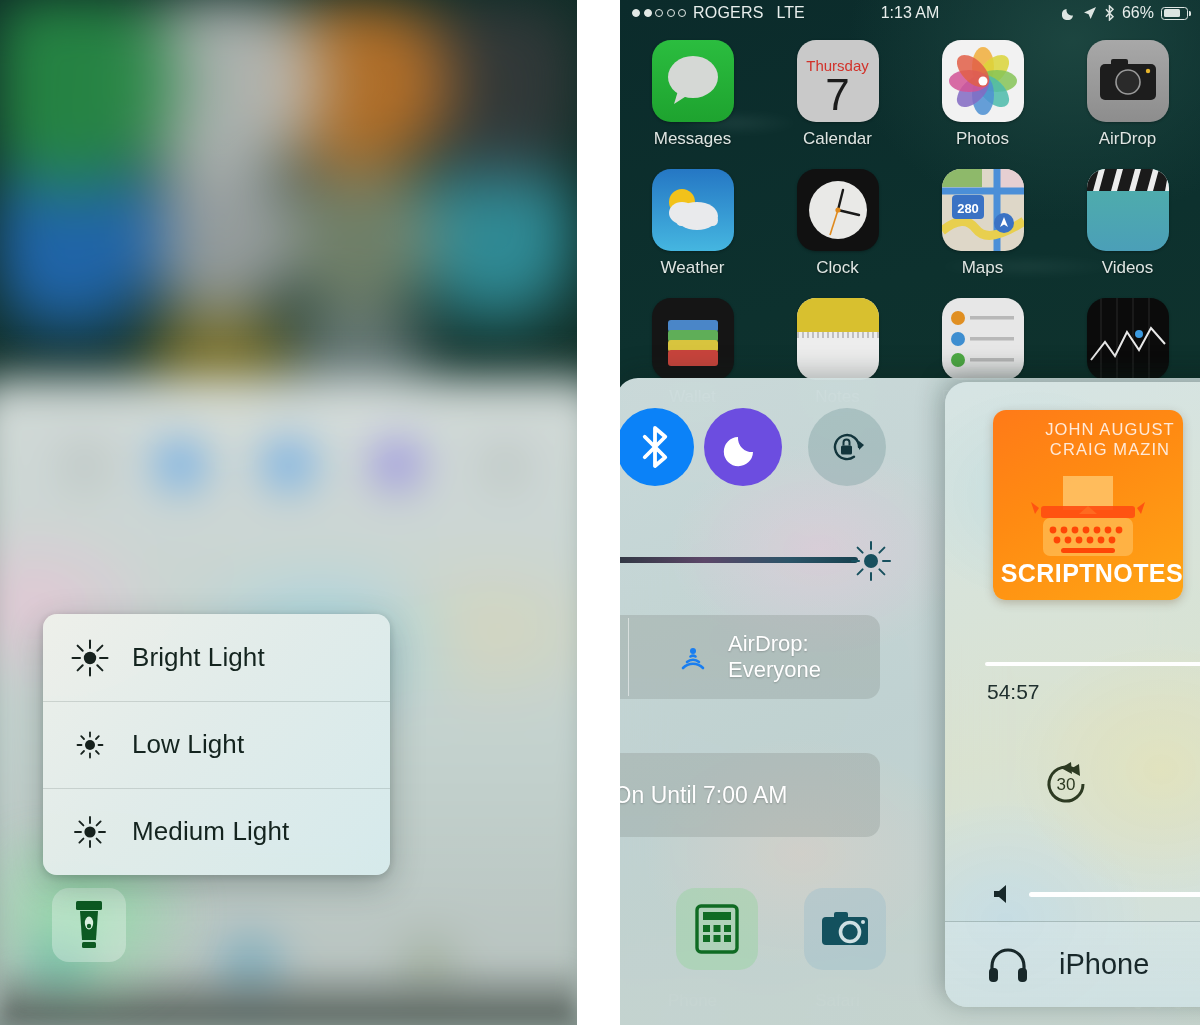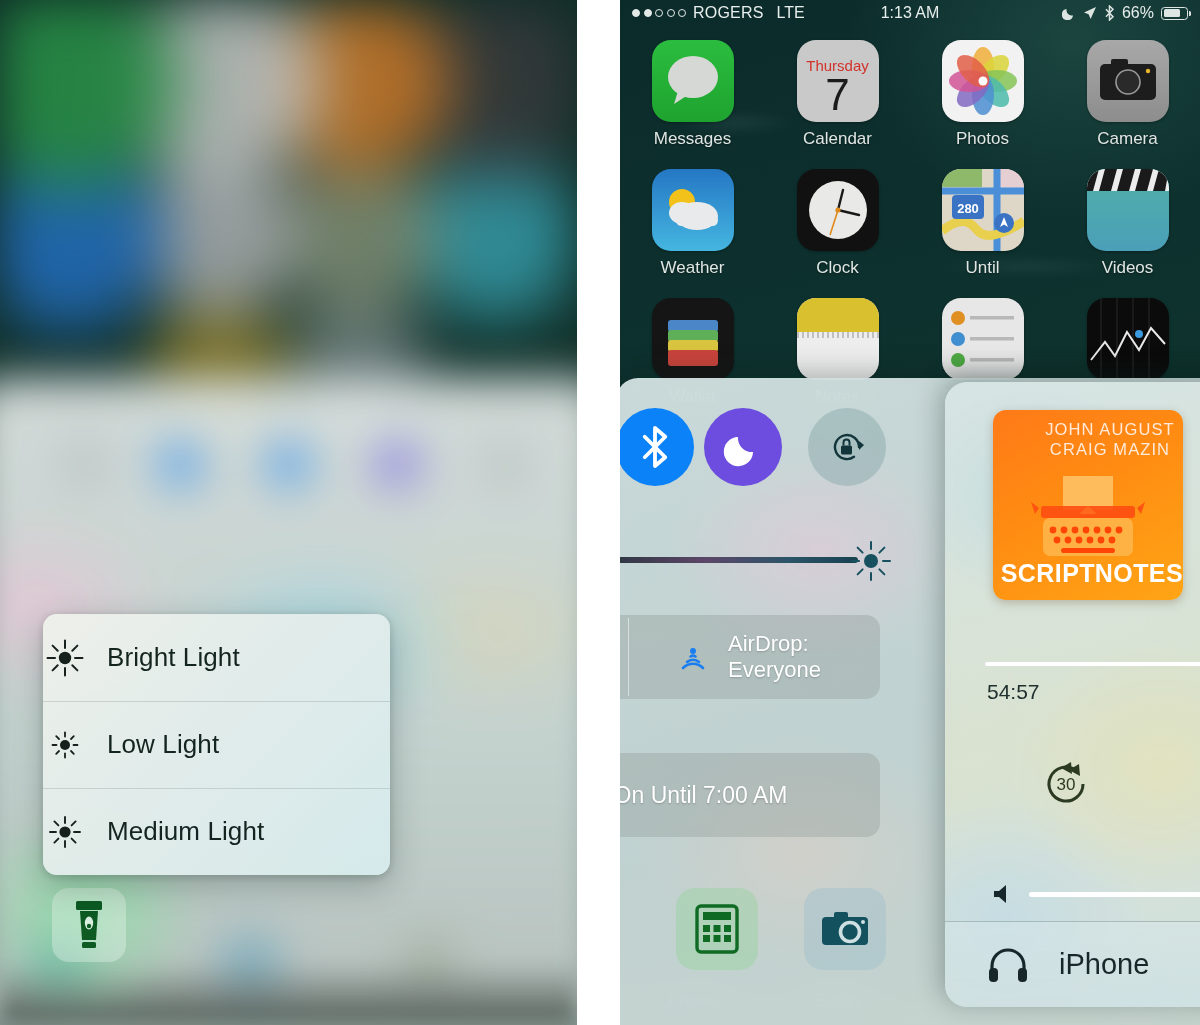--- a/index.html
+++ b/index.html
@@ -76,21 +76,21 @@
   
   .bright-menu {
     position:absolute; left:43px; top:614px; width:347px;
     border-radius:14px; overflow:hidden;
     background: linear-gradient(135deg, rgba(238,240,234,.97), rgba(226,236,234,.97) 45%, rgba(214,234,236,.97));
     box-shadow: 0 10px 34px rgba(20,40,35,.28), 0 2px 8px rgba(20,40,35,.18);
     backdrop-filter: blur(18px);
   }
   .bm-row {
     height:87px; display:flex; align-items:center; gap:20px;
-    position:relative;
+    padding-left:25px; position:relative;
   }
   .bm-row + .bm-row::before {
     content:""; position:absolute; left:0; right:0; top:0; height:1px;
     background: rgba(90,110,105,.22);
   }
   .bm-label { font-size:26px; color:#14241f; letter-spacing:.1px; }
   .bm-ico { width:44px; display:flex; align-items:center; justify-content:center; }
 
   
   .right-panel {
@@ -402,21 +402,21 @@
         </div>
         <div class="app">
           <div class="appicon" style="background:linear-gradient(180deg,#a8a8a8,#8d8d8d);">
             <svg width="82" height="82" viewBox="0 0 82 82">
               <rect x="13" y="24" width="56" height="36" rx="5" fill="#1d1d1d"></rect>
               <rect x="24" y="19" width="17" height="7" rx="2" fill="#1d1d1d"></rect>
               <circle cx="41" cy="42" r="12" fill="#2a2a2a" stroke="#9a9a9a" stroke-width="1.6"></circle>
               <circle cx="61" cy="31" r="2.2" fill="#e8b52c"></circle>
             </svg>
           </div>
-          <div class="applabel">Camera</div>
+          <div class="applabel">AirDrop</div>
         </div>
       </div>
 
       <div class="approw">
         <div class="app">
           <div class="appicon" style="background:linear-gradient(180deg,#2577c4,#45b6e0);">
             <svg width="82" height="82" viewBox="0 0 82 82">
               <circle cx="30" cy="33" r="13" fill="#f2c21a"></circle>
               <ellipse cx="45" cy="47" rx="21" ry="14" fill="#e9eaec"></ellipse>
               <ellipse cx="30" cy="44" rx="13" ry="11" fill="#e9eaec"></ellipse>
@@ -448,21 +448,21 @@
               <path d="M55 0 V82" stroke="#4b8fd8" stroke-width="7"></path>
               <path d="M0 62 Q22 44 34 60 T82 52" stroke="#e8cf4e" stroke-width="9" fill="none"></path>
               <g transform="translate(26,38)">
                 <rect x="-16" y="-12" width="32" height="24" rx="4" fill="#3a72c4"></rect>
                 <text x="0" y="6" font-size="13" font-family="'Liberation Sans',sans-serif" font-weight="700" fill="#fff" text-anchor="middle">280</text>
               </g>
               <circle cx="62" cy="54" r="10" fill="#3a72c4"></circle>
               <path d="M62 48 L66 58 L62 55.5 L58 58z" fill="#fff"></path>
             </svg>
           </div>
-          <div class="applabel">Until</div>
+          <div class="applabel">Maps</div>
         </div>
         <div class="app">
           <div class="appicon" style="background:linear-gradient(180deg,#4fb0a8,#4b9fb8);">
             <svg width="82" height="82" viewBox="0 0 82 82">
               <rect x="0" y="0" width="82" height="22" fill="#ececec"></rect>
               <g fill="#1a1a1a">
                 <path d="M0 0 L12 0 L6 22 L0 22z"></path>
                 <path d="M18 0 L30 0 L24 22 L12 22z"></path>
                 <path d="M36 0 L48 0 L42 22 L30 22z"></path>
                 <path d="M54 0 L66 0 L60 22 L48 22z"></path>

